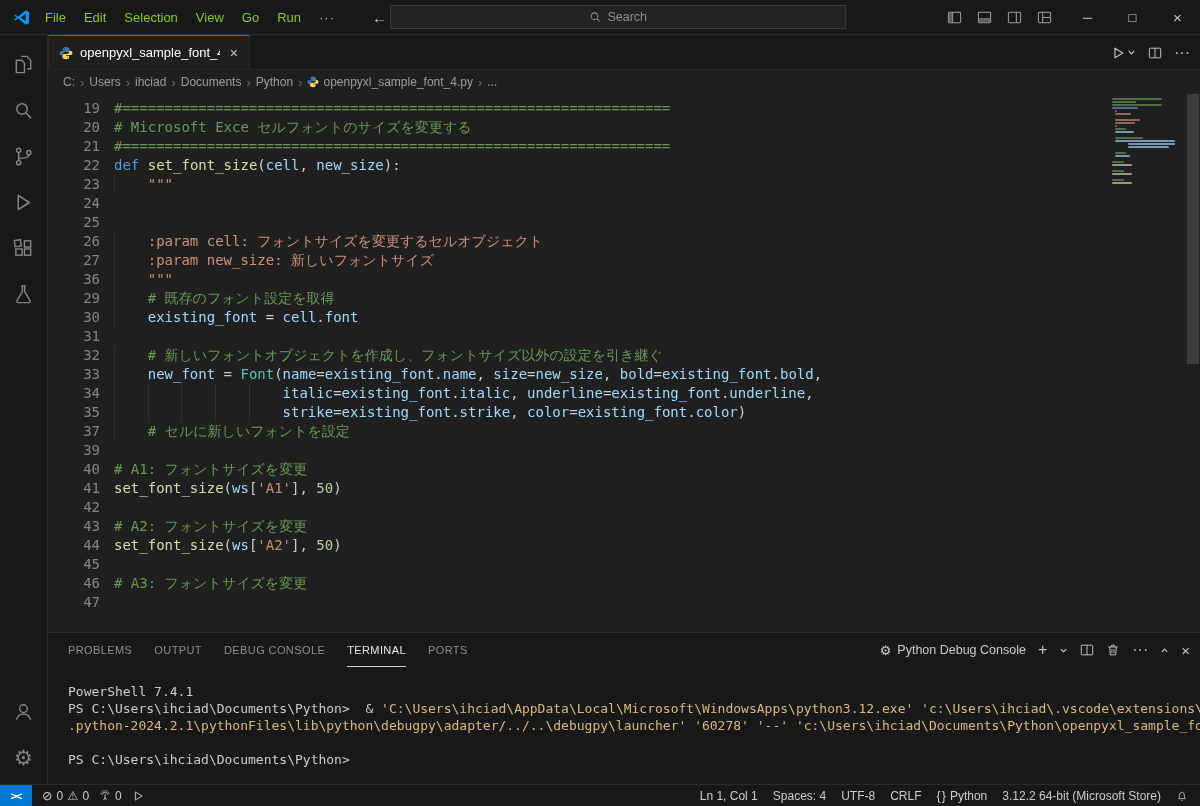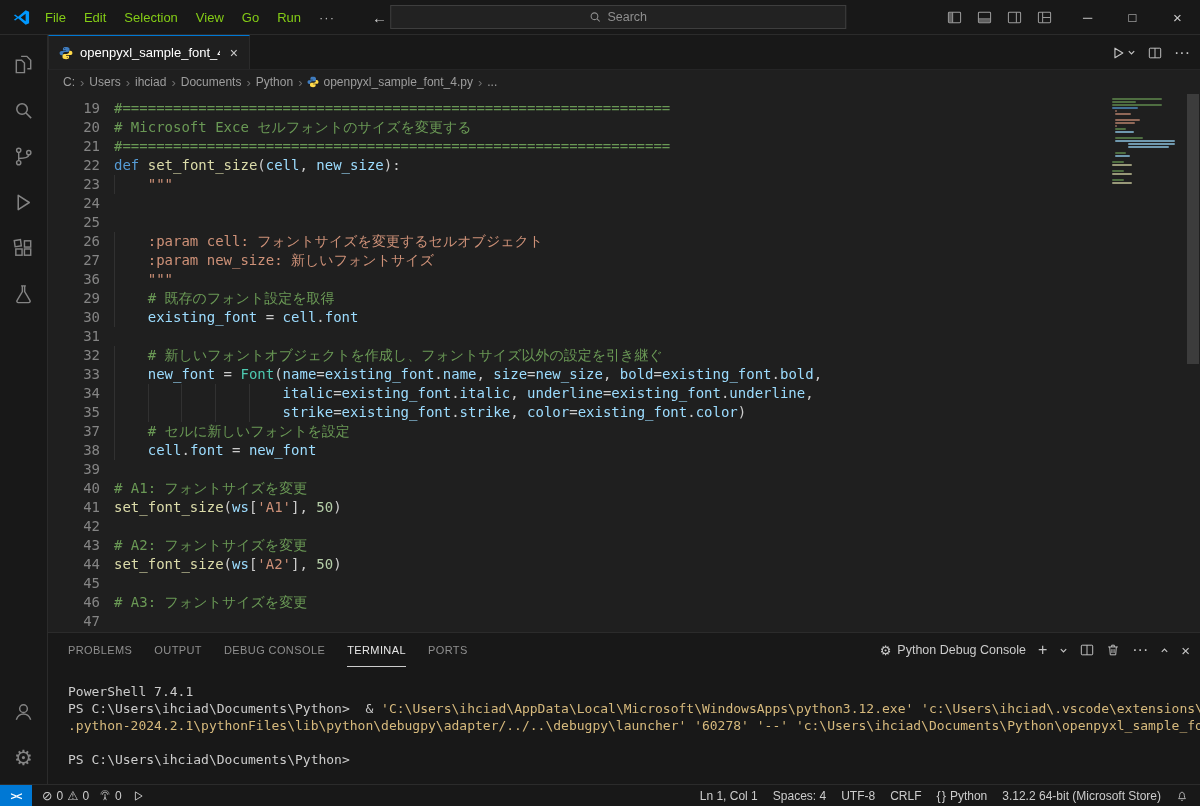--- a/index.html
+++ b/index.html
@@ -273,21 +273,20 @@
             <div class="cl"><span class="num">27</span><span class="txt"><span style="color: var(--tk-s);">    :param new_size: 新しいフォントサイズ</span><i class="guide" style="left: 0px;"></i></span></div>
             <div class="cl"><span class="num">36</span><span class="txt"><span style="color: var(--tk-s);">    """</span><i class="guide" style="left: 0px;"></i></span></div>
             <div class="cl"><span class="num">29</span><span class="txt"><span style="color: var(--tk-c);">    # 既存のフォント設定を取得</span><i class="guide" style="left: 0px;"></i></span></div>
             <div class="cl"><span class="num">30</span><span class="txt"><span style="color: var(--tk-p);">    </span><span style="color: var(--tk-v);">existing_font</span><span style="color: var(--tk-p);"> = </span><span style="color: var(--tk-v);">cell</span><span style="color: var(--tk-p);">.</span><span style="color: var(--tk-v);">font</span><i class="guide" style="left: 0px;"></i></span></div>
             <div class="cl"><span class="num">31</span><span class="txt"></span></div>
             <div class="cl"><span class="num">32</span><span class="txt"><span style="color: var(--tk-c);">    # 新しいフォントオブジェクトを作成し、フォントサイズ以外の設定を引き継ぐ</span><i class="guide" style="left: 0px;"></i></span></div>
             <div class="cl"><span class="num">33</span><span class="txt"><span style="color: var(--tk-p);">    </span><span style="color: var(--tk-v);">new_font</span><span style="color: var(--tk-p);"> = </span><span style="color: var(--tk-t);">Font</span><span style="color: var(--tk-p);">(</span><span style="color: var(--tk-v);">name</span><span style="color: var(--tk-p);">=</span><span style="color: var(--tk-v);">existing_font</span><span style="color: var(--tk-p);">.</span><span style="color: var(--tk-v);">name</span><span style="color: var(--tk-p);">, </span><span style="color: var(--tk-v);">size</span><span style="color: var(--tk-p);">=</span><span style="color: var(--tk-v);">new_size</span><span style="color: var(--tk-p);">, </span><span style="color: var(--tk-v);">bold</span><span style="color: var(--tk-p);">=</span><span style="color: var(--tk-v);">existing_font</span><span style="color: var(--tk-p);">.</span><span style="color: var(--tk-v);">bold</span><span style="color: var(--tk-p);">,</span><i class="guide" style="left: 0px;"></i></span></div>
             <div class="cl"><span class="num">34</span><span class="txt"><span style="color: var(--tk-p);">                    </span><span style="color: var(--tk-v);">italic</span><span style="color: var(--tk-p);">=</span><span style="color: var(--tk-v);">existing_font</span><span style="color: var(--tk-p);">.</span><span style="color: var(--tk-v);">italic</span><span style="color: var(--tk-p);">, </span><span style="color: var(--tk-v);">underline</span><span style="color: var(--tk-p);">=</span><span style="color: var(--tk-v);">existing_font</span><span style="color: var(--tk-p);">.</span><span style="color: var(--tk-v);">underline</span><span style="color: var(--tk-p);">,</span><i class="guide" style="left: 0px;"></i><i class="guide" style="left: 33.72px;"></i><i class="guide" style="left: 67.44px;"></i><i class="guide" style="left: 101.16px;"></i><i class="guide" style="left: 134.88px;"></i></span></div>
             <div class="cl"><span class="num">35</span><span class="txt"><span style="color: var(--tk-p);">                    </span><span style="color: var(--tk-v);">strike</span><span style="color: var(--tk-p);">=</span><span style="color: var(--tk-v);">existing_font</span><span style="color: var(--tk-p);">.</span><span style="color: var(--tk-v);">strike</span><span style="color: var(--tk-p);">, </span><span style="color: var(--tk-v);">color</span><span style="color: var(--tk-p);">=</span><span style="color: var(--tk-v);">existing_font</span><span style="color: var(--tk-p);">.</span><span style="color: var(--tk-v);">color</span><span style="color: var(--tk-p);">)</span><i class="guide" style="left: 0px;"></i><i class="guide" style="left: 33.72px;"></i><i class="guide" style="left: 67.44px;"></i><i class="guide" style="left: 101.16px;"></i><i class="guide" style="left: 134.88px;"></i></span></div>
             <div class="cl"><span class="num">37</span><span class="txt"><span style="color: var(--tk-c);">    # セルに新しいフォントを設定</span><i class="guide" style="left: 0px;"></i></span></div>
-            <div class="cl"><span class="num">38</span><span class="txt"><span style="color: var(--tk-p);">    </span><span style="color: var(--tk-v);">cell</span><span style="color: var(--tk-p);">.</span><span style="color: var(--tk-v);">font</span><span style="color: var(--tk-p);"> = </span><span style="color: var(--tk-v);">new_font</span><i class="guide" style="left: 0px;"></i></span></div>
             <div class="cl"><span class="num">39</span><span class="txt"></span></div>
             <div class="cl"><span class="num">40</span><span class="txt"><span style="color: var(--tk-c);"># A1: フォントサイズを変更</span></span></div>
             <div class="cl"><span class="num">41</span><span class="txt"><span style="color: var(--tk-f);">set_font_size</span><span style="color: var(--tk-p);">(</span><span style="color: var(--tk-v);">ws</span><span style="color: var(--tk-p);">[</span><span style="color: var(--tk-s);">'A1'</span><span style="color: var(--tk-p);">], </span><span style="color: var(--tk-n);">50</span><span style="color: var(--tk-p);">)</span></span></div>
             <div class="cl"><span class="num">42</span><span class="txt"></span></div>
             <div class="cl"><span class="num">43</span><span class="txt"><span style="color: var(--tk-c);"># A2: フォントサイズを変更</span></span></div>
             <div class="cl"><span class="num">44</span><span class="txt"><span style="color: var(--tk-f);">set_font_size</span><span style="color: var(--tk-p);">(</span><span style="color: var(--tk-v);">ws</span><span style="color: var(--tk-p);">[</span><span style="color: var(--tk-s);">'A2'</span><span style="color: var(--tk-p);">], </span><span style="color: var(--tk-n);">50</span><span style="color: var(--tk-p);">)</span></span></div>
             <div class="cl"><span class="num">45</span><span class="txt"></span></div>
             <div class="cl"><span class="num">46</span><span class="txt"><span style="color: var(--tk-c);"># A3: フォントサイズを変更</span></span></div>
             <div class="cl"><span class="num">47</span><span class="txt"></span></div>
           </div>

